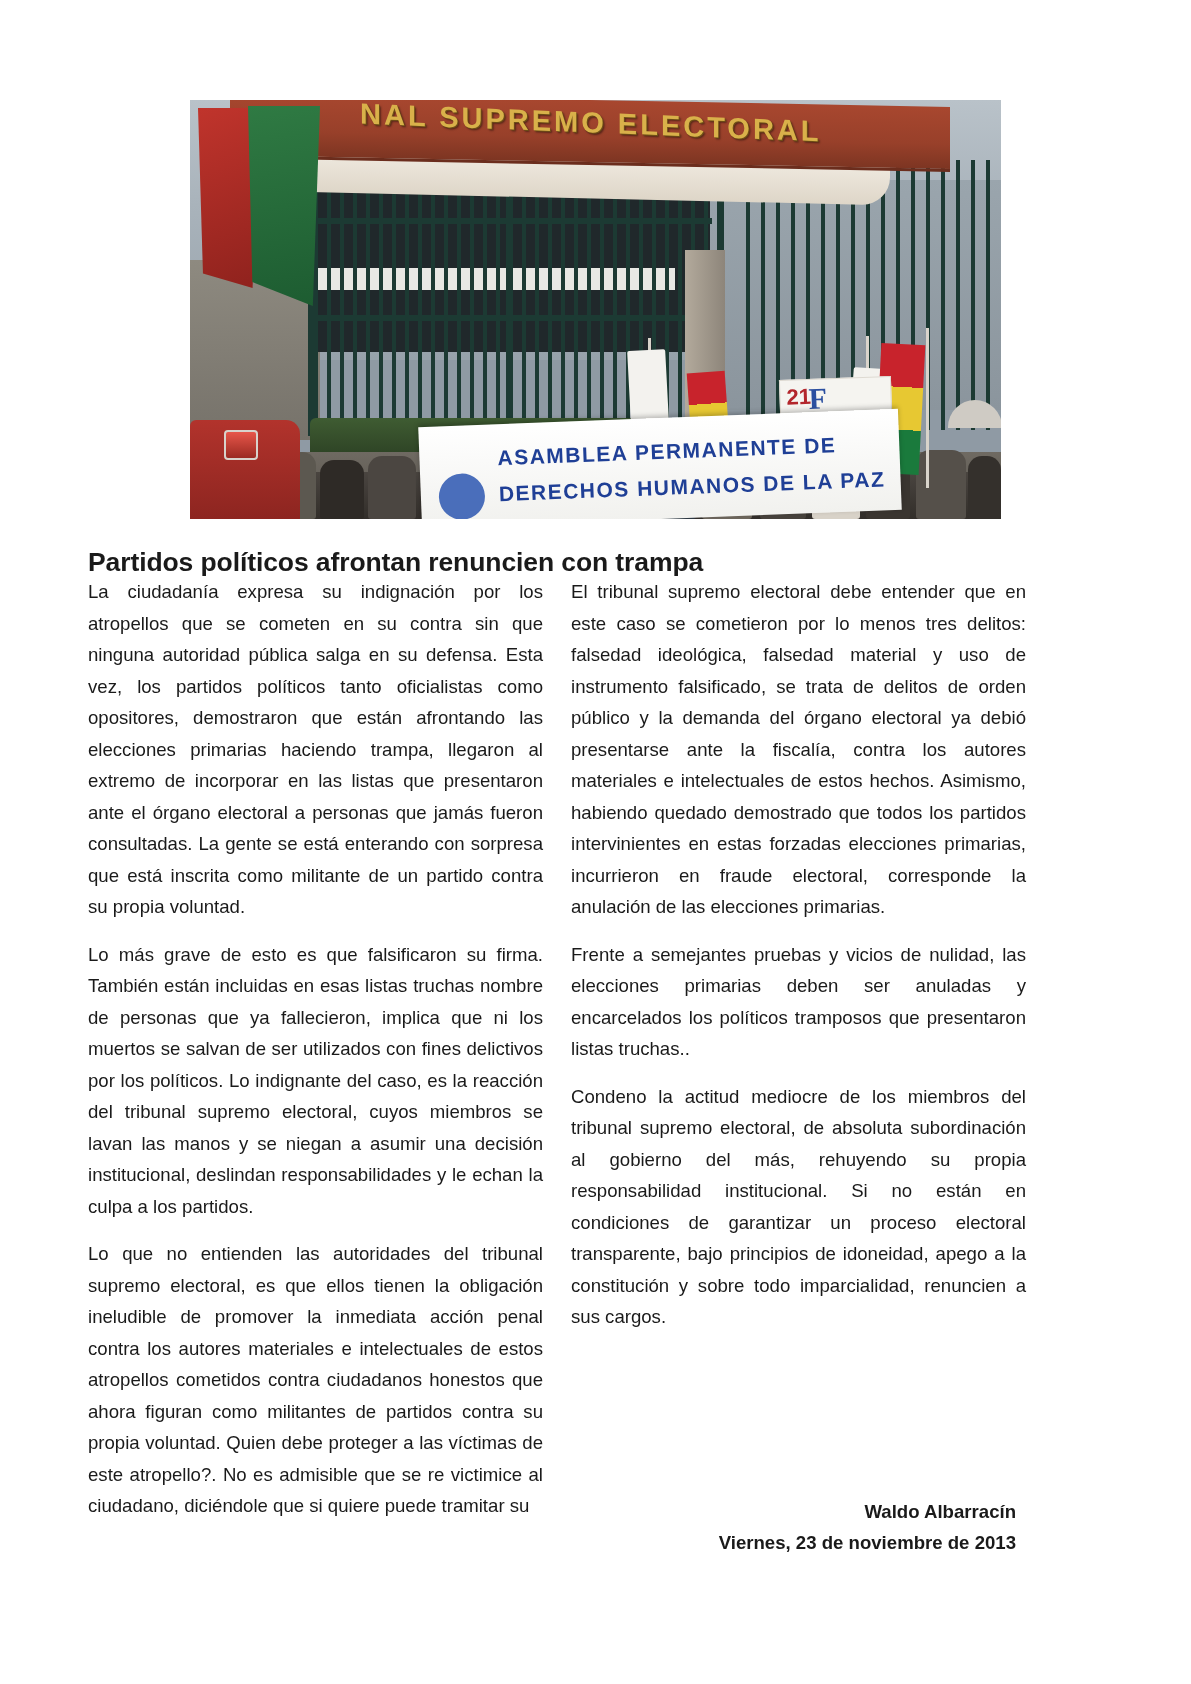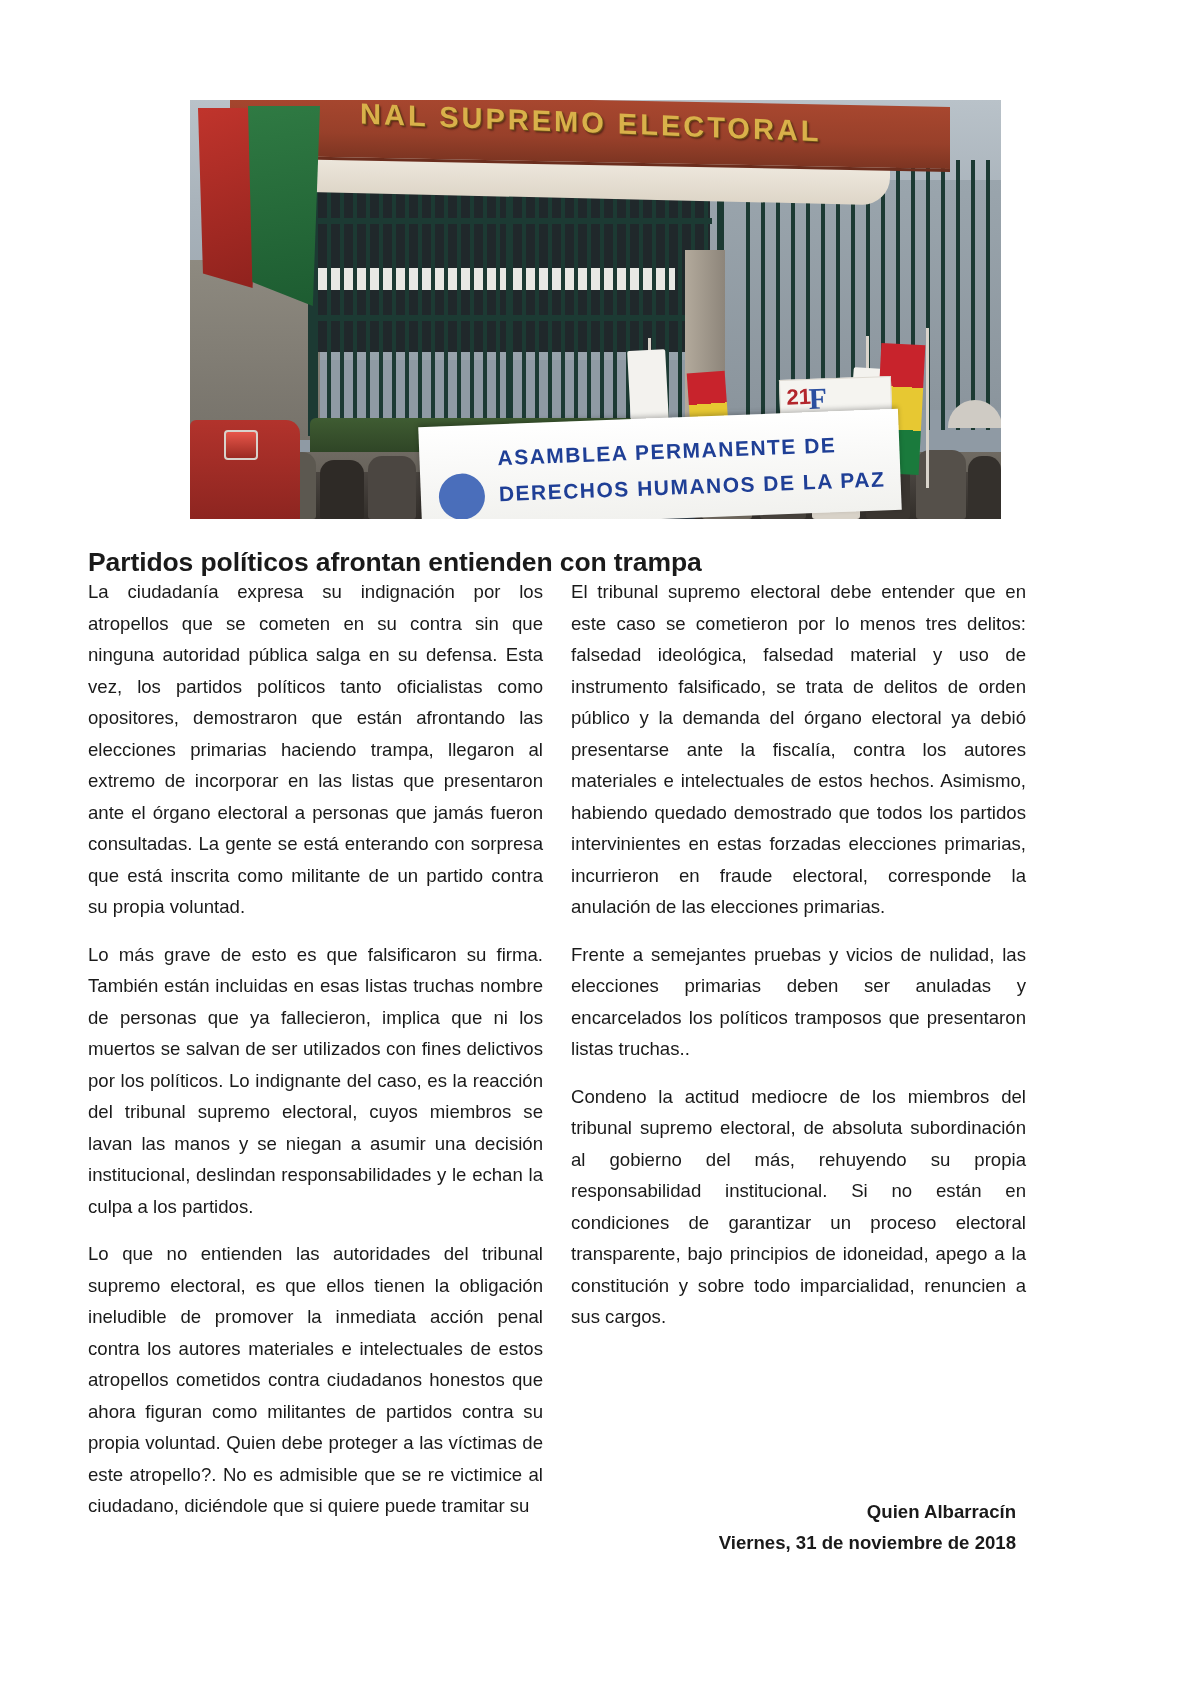--- a/index.html
+++ b/index.html
@@ -341,33 +341,33 @@
 
       <div class="ph-banner">
         <div class="ph-banner-logo"></div>
         <div class="ph-banner-l1">ASAMBLEA PERMANENTE DE</div>
         <div class="ph-banner-l2">DERECHOS HUMANOS DE LA PAZ</div>
       </div>
 
     </div>
   </div>
 
-  <h1 class="headline">Partidos políticos afrontan entienden con trampa</h1>
+  <h1 class="headline">Partidos políticos afrontan renuncien con trampa</h1>
 
   <div class="columns">
     <div class="col">
       <p>La ciudadanía expresa su indignación por los atropellos que se cometen en su contra sin que ninguna autoridad pública salga en su defensa. Esta vez, los partidos políticos tanto oficialistas como opositores, demostraron que están afrontando las elecciones primarias haciendo trampa, llegaron al extremo de incorporar en las listas que presentaron ante el órgano electoral a personas que jamás fueron consultadas. La gente se está enterando con sorpresa que está inscrita como militante de un partido contra su propia voluntad.</p>
       <p>Lo más grave de esto es que falsificaron su firma. También están incluidas en esas listas truchas nombre de personas que ya fallecieron, implica que ni los muertos se salvan de ser utilizados con fines delictivos por los políticos. Lo indignante del caso, es la reacción del tribunal supremo electoral, cuyos miembros se lavan las manos y se niegan a asumir una decisión institucional, deslindan responsabilidades y le echan la culpa a los partidos.</p>
       <p>Lo que no entienden las autoridades del tribunal supremo electoral, es que ellos tienen la obligación ineludible de promover la inmediata acción penal contra los autores materiales e intelectuales de estos atropellos cometidos contra ciudadanos honestos que ahora figuran como militantes de partidos contra su propia voluntad. Quien debe proteger a las víctimas de este atropello?. No es admisible que se re victimice al ciudadano, diciéndole que si quiere puede tramitar su</p>
     </div>
     <div class="col">
       <p>El tribunal supremo electoral debe entender que en este caso se cometieron por lo menos tres delitos: falsedad ideológica, falsedad material y uso de instrumento falsificado, se trata de delitos de orden público y la demanda del órgano electoral ya debió presentarse ante la fiscalía, contra los autores materiales e intelectuales de estos hechos. Asimismo, habiendo quedado demostrado que todos los partidos intervinientes en estas forzadas elecciones primarias, incurrieron en fraude electoral, corresponde la anulación de las elecciones primarias.</p>
       <p>Frente a semejantes pruebas y vicios de nulidad, las elecciones primarias deben ser anuladas y encarcelados los políticos tramposos que presentaron listas truchas..</p>
       <p>Condeno la actitud mediocre de los miembros del tribunal supremo electoral, de absoluta subordinación al gobierno del más, rehuyendo su propia responsabilidad institucional. Si no están en condiciones de garantizar un proceso electoral transparente, bajo principios de idoneidad, apego a la constitución y sobre todo imparcialidad, renuncien a sus cargos.</p>
     </div>
   </div>
 
   <div class="signature">
-    <div>Quien Albarracín</div>
-    <div>Viernes, 31 de noviembre de 2018</div>
+    <div>Waldo Albarracín</div>
+    <div>Viernes, 23 de noviembre de 2013</div>
   </div>
 
 </div>
 
 </body></html>

